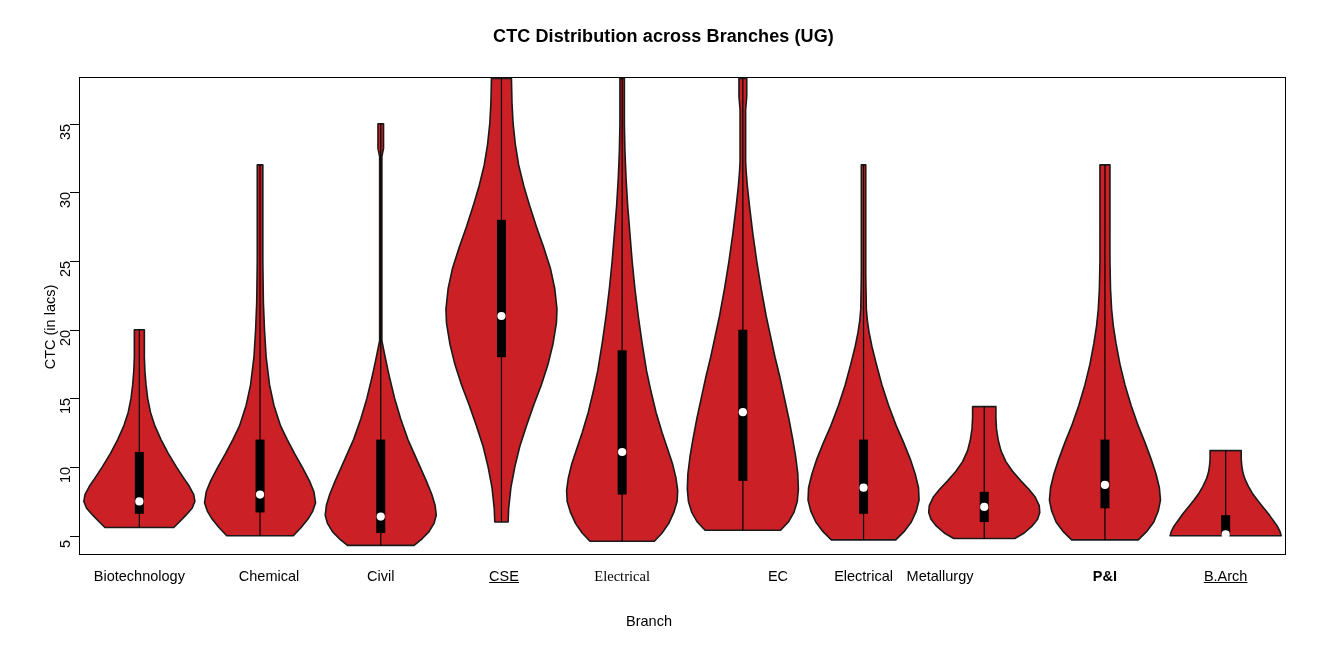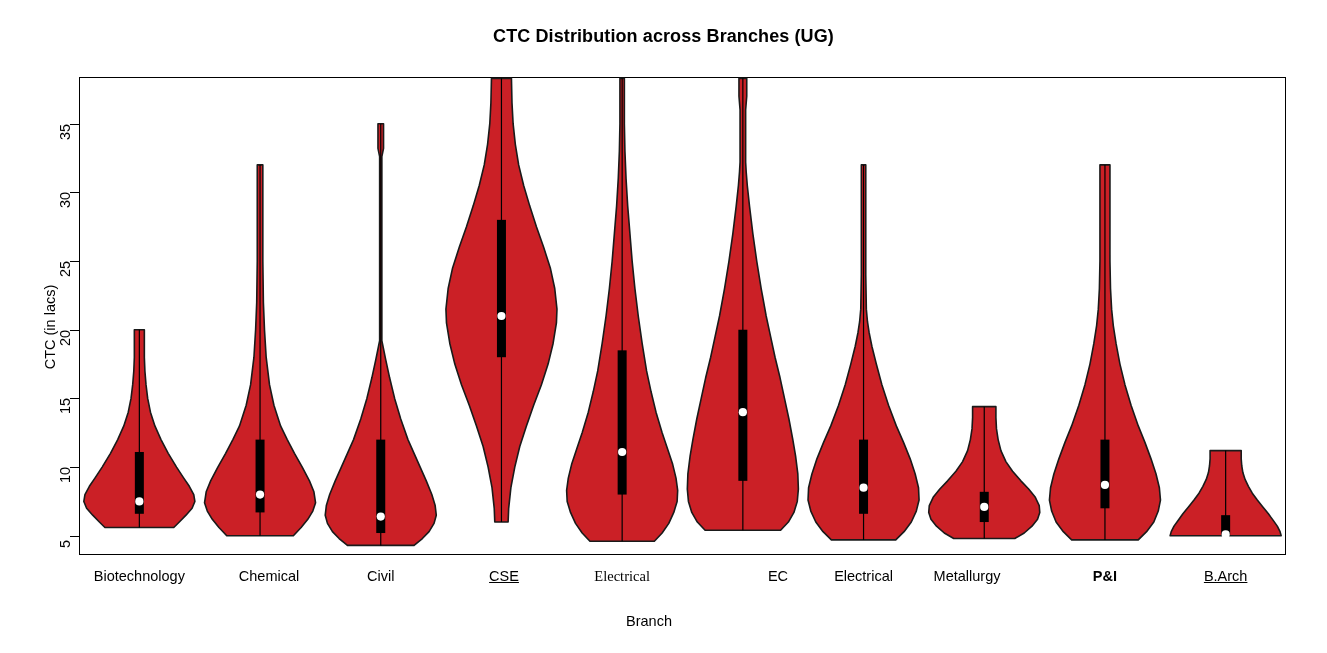--- a/index.html
+++ b/index.html
@@ -131,20 +131,20 @@
     </svg>
 
   <div id="xaxis">
       <div class="xtick-label" style="left: 60.35px;">Biotechnology</div>
       <div class="xtick-label" style="left: 190px;">Chemical</div>
       <div class="xtick-label" style="left: 301.75px;">Civil</div>
       <div class="xtick-label" style="left: 425px; text-decoration: underline;">CSE</div>
       <div class="xtick-label" style="left: 543.15px; font-family: Liberation Serif, serif;">Electrical</div>
       <div class="xtick-label" style="left: 699px;">EC</div>
       <div class="xtick-label" style="left: 784.55px;">Electrical</div>
-      <div class="xtick-label" style="left: 888px;">Metallurgy</div>
+      <div class="xtick-label" style="left: 861px;">Metallurgy</div>
       <div class="xtick-label" style="left: 1025.95px; font-weight: bold;">P&amp;I</div>
       <div class="xtick-label" style="left: 1146.65px; text-decoration: underline;">B.Arch</div>
     </div>
 
   <div id="xlab">Branch</div>
 
 </div>
 
 </body></html>

